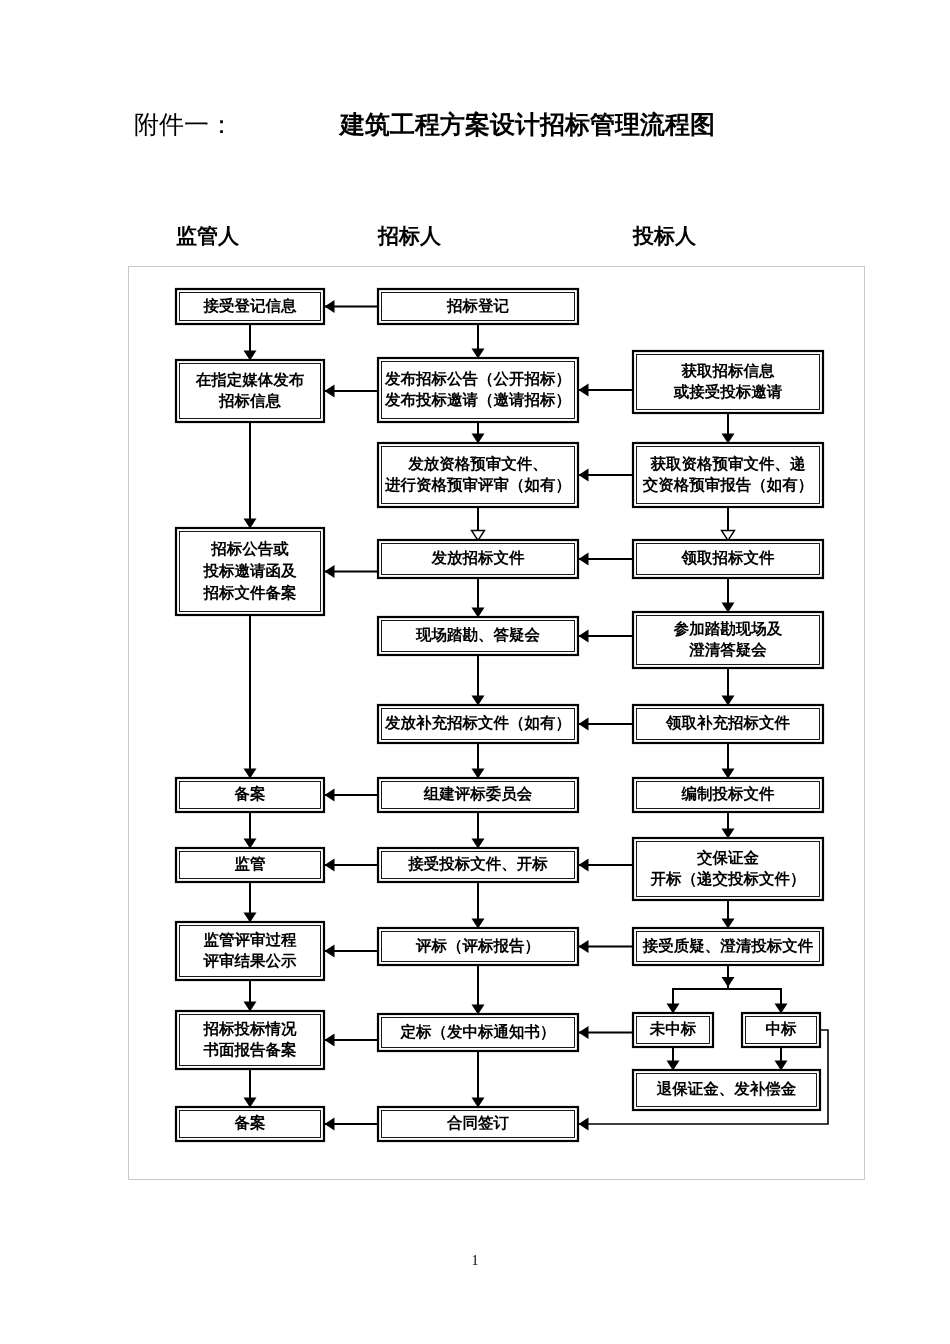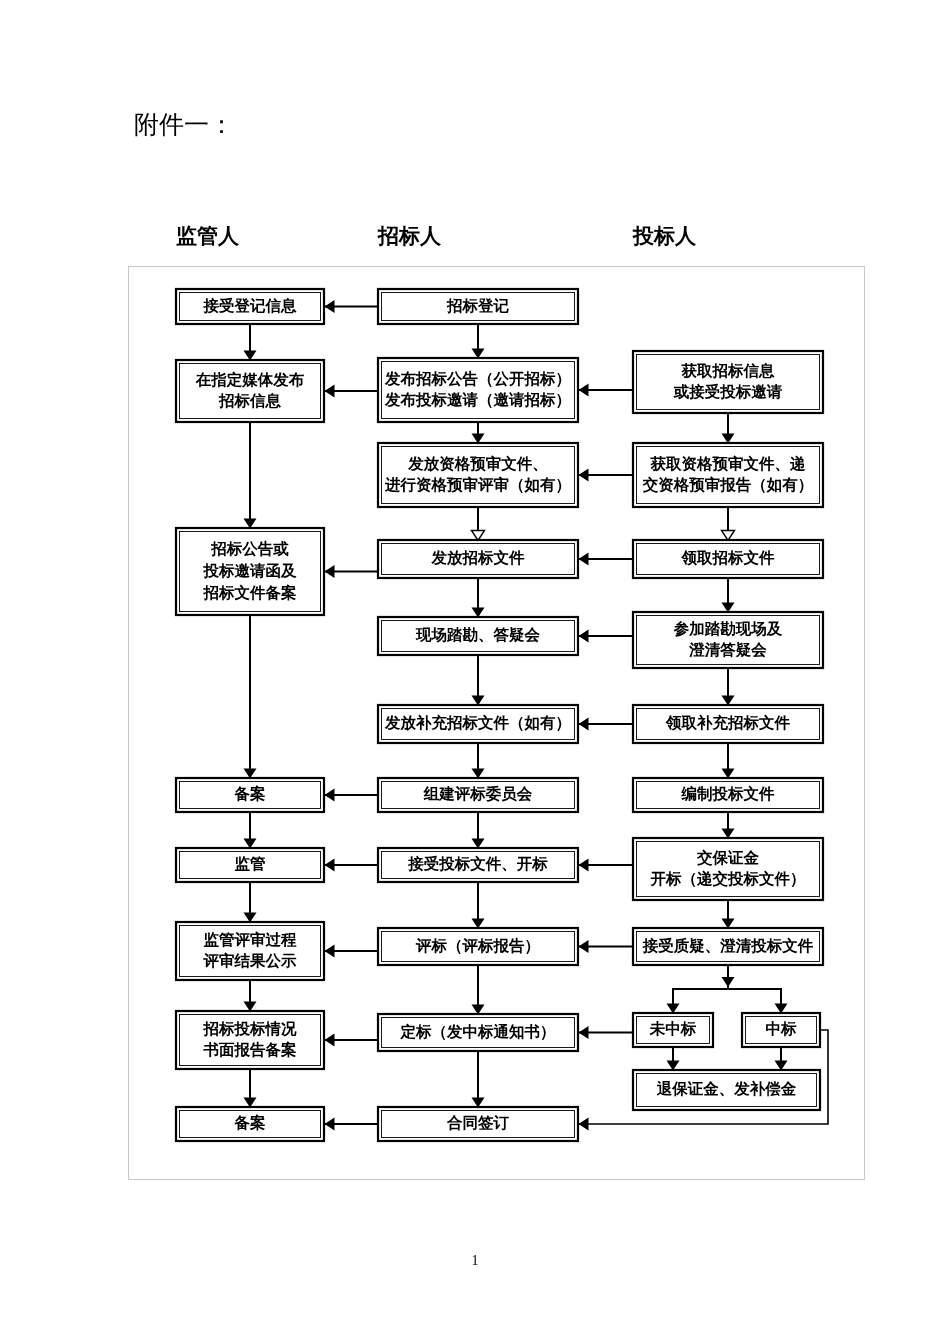--- a/index.html
+++ b/index.html
@@ -119,20 +119,21 @@
     font-family: "Liberation Serif", serif;
   }
 </style>
 </head>
 <body>
 
 <div class="page">
 
   <div id="doc-header">
     <div id="attachment-label">附件一：</div>
+    <div id="doc-title">建筑工程方案设计招标管理流程图</div>
   </div>
 
   <div class="col-heading" id="col-heading-0">监管人</div>
   <div class="col-heading" id="col-heading-1">招标人</div>
   <div class="col-heading" id="col-heading-2">投标人</div>
 
   <div id="chart-frame"></div>
 
   <svg id="flow-svg" viewBox="0 0 737 914">
     <g id="edge-layer">

